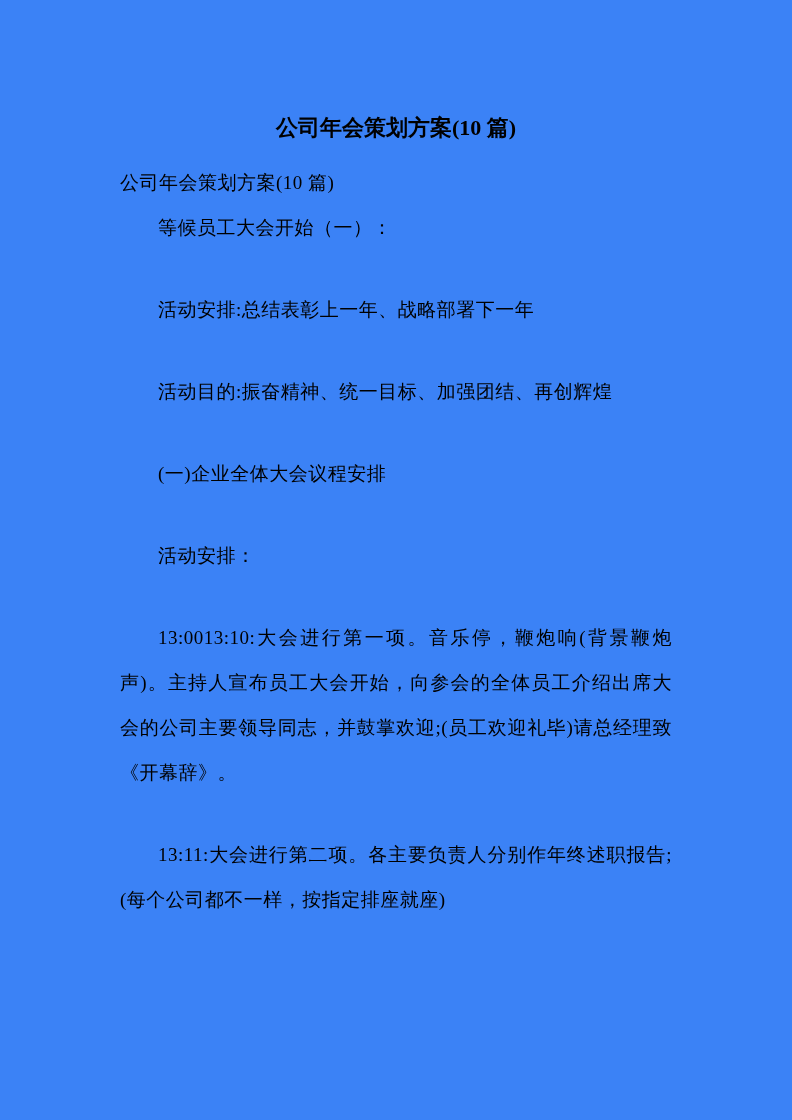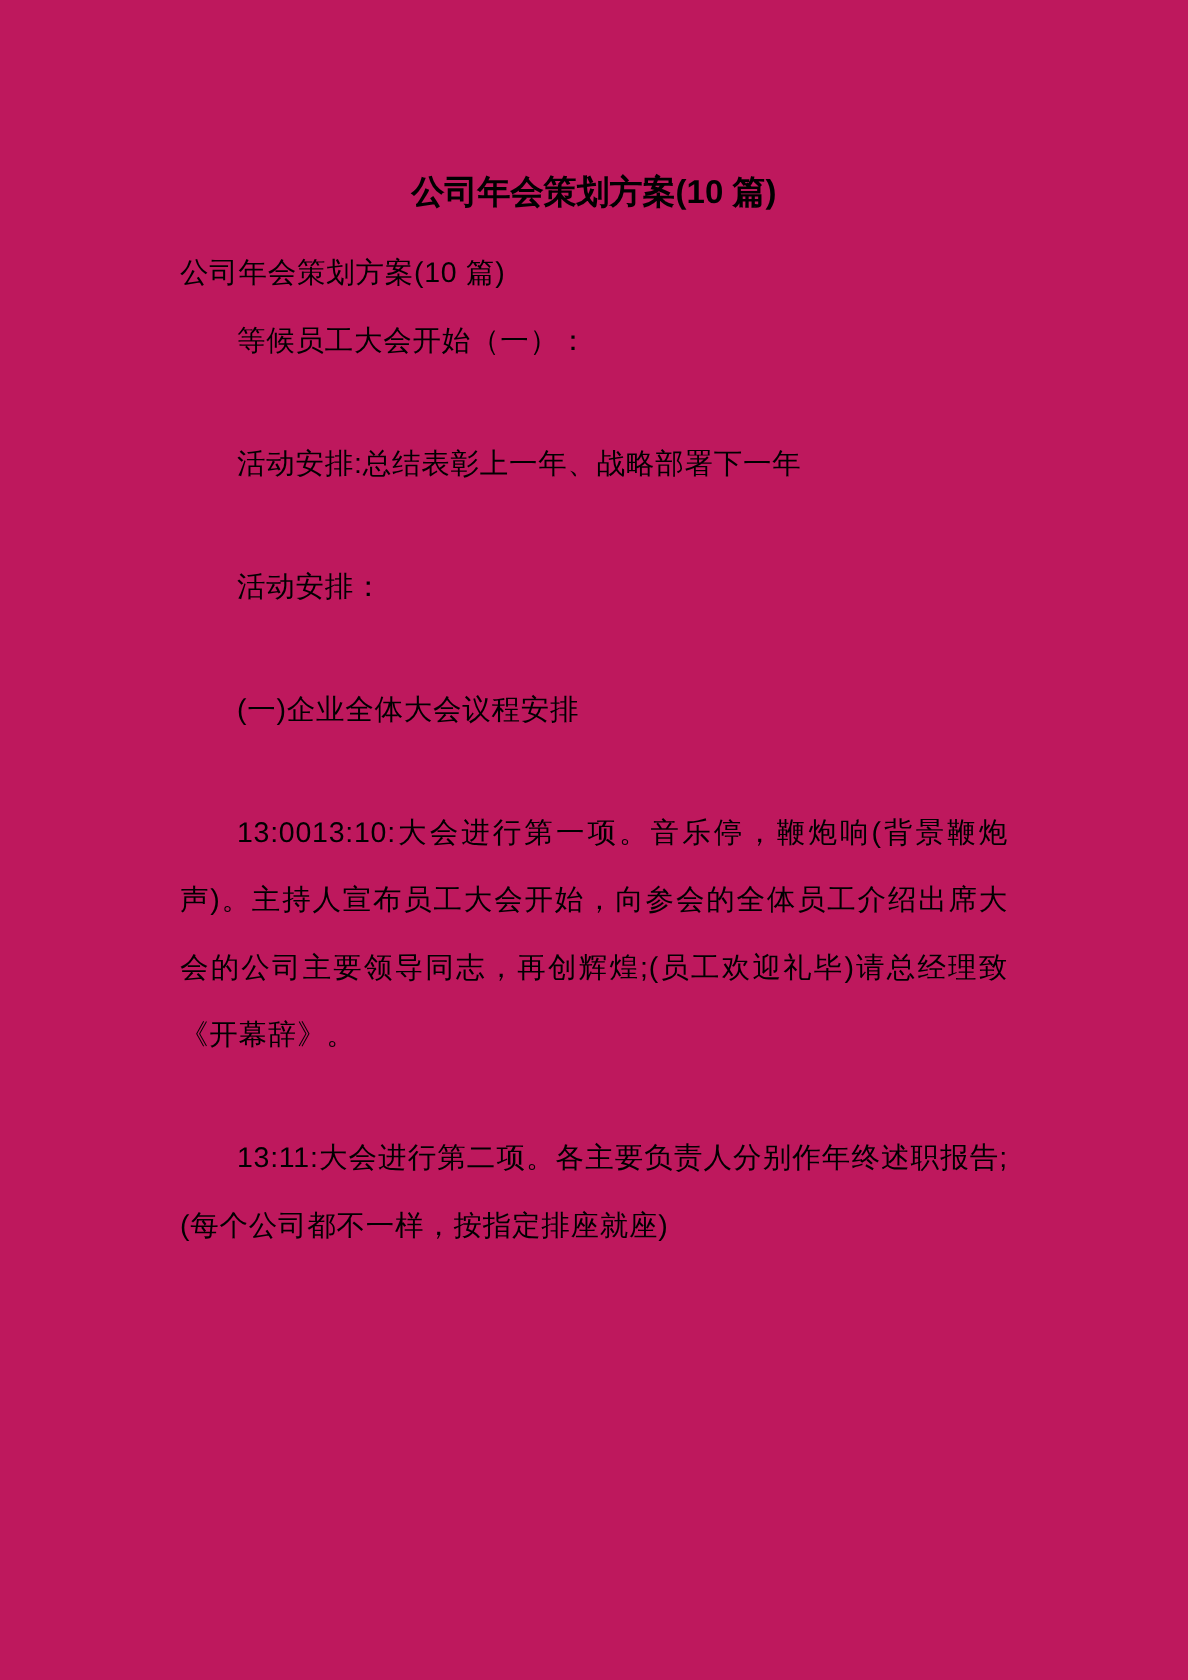--- a/index.html
+++ b/index.html
@@ -5,24 +5,24 @@
   html, body {
     margin: 0;
     padding: 0;
     background: #ffffff;
   }
   .page {
     position: relative;
     width: 792px;
     height: 1120px;
     margin: 0 auto;
-    background: #be185d;
+    background: #3b82f6;
     box-sizing: border-box;
     padding: 112px 120px 0 120px;
-    font-family: Liberation Sans, sans-serif;
+    font-family: Liberation Serif, serif;
     color: #000000;
     overflow: hidden;
   }
   .doc-title {
     margin: 0;
     font-size: 22px;
     font-weight: bold;
     line-height: 32px;
     text-align: center;
     white-space: nowrap;
@@ -49,22 +49,23 @@
 
 <div class="page">
   <h1 class="doc-title">公司年会策划方案(10 篇)</h1>
 
   <p class="para first">公司年会策划方案(10 篇)</p>
 
   <p class="para indent">等候员工大会开始（一）：</p>
 
   <p class="para indent spaced">活动安排:总结表彰上一年、战略部署下一年</p>
 
+  <p class="para indent spaced">活动目的:振奋精神、统一目标、加强团结、再创辉煌</p>
+
+  <p class="para indent spaced">(一)企业全体大会议程安排</p>
 
   <p class="para indent spaced">活动安排：</p>
 
-  <p class="para indent spaced">(一)企业全体大会议程安排</p>
 
-
-  <p class="para indent spaced">13:0013:10:大会进行第一项。音乐停，鞭炮响(背景鞭炮声)。主持人宣布员工大会开始，向参会的全体员工介绍出席大会的公司主要领导同志，再创辉煌;(员工欢迎礼毕)请总经理致《开幕辞》。</p>
+  <p class="para indent spaced">13:0013:10:大会进行第一项。音乐停，鞭炮响(背景鞭炮声)。主持人宣布员工大会开始，向参会的全体员工介绍出席大会的公司主要领导同志，并鼓掌欢迎;(员工欢迎礼毕)请总经理致《开幕辞》。</p>
 
   <p class="para indent spaced">13:11:大会进行第二项。各主要负责人分别作年终述职报告;(每个公司都不一样，按指定排座就座)</p>
 </div>
 
 </body></html>

